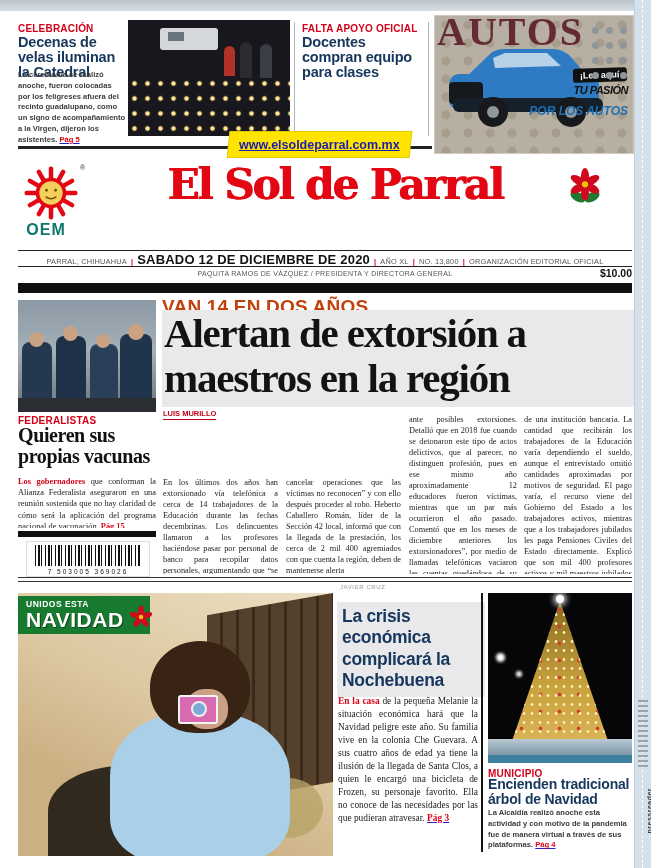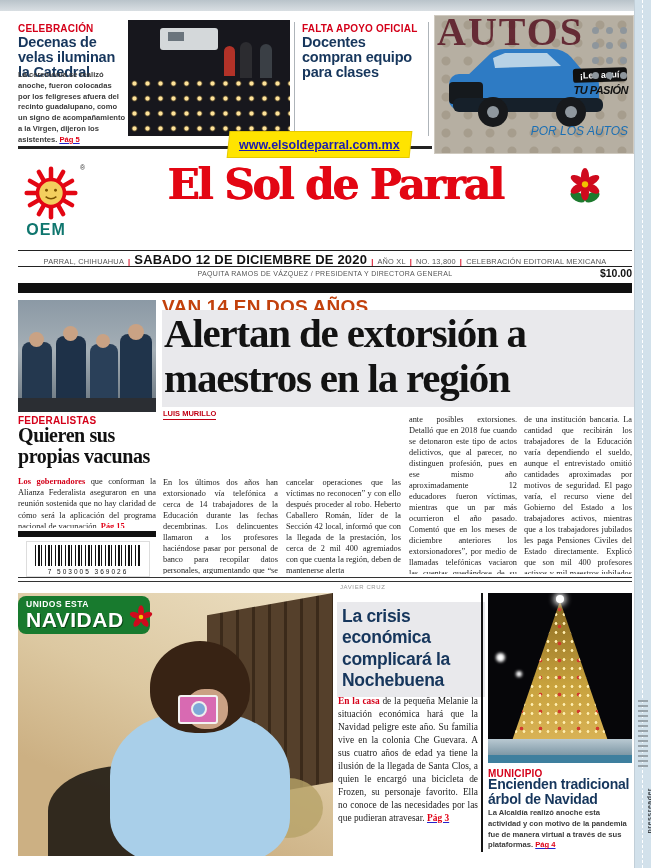--- a/index.html
+++ b/index.html
@@ -34,21 +34,21 @@
   .truck:after{content:"";position:absolute;left:8px;top:4px;width:16px;height:9px;background:#6a747c;}
   .fig{position:absolute;border-radius:6px 6px 0 0;}
   
   .ad{left:434px;top:15px;width:198px;height:137px;background:#b6afa2;border:1px solid #cfcac0;overflow:hidden;
       background-image:radial-gradient(circle,#a69d8d 4px,transparent 5px);background-size:22px 18px;}
   .ad-title{position:absolute;left:2px;top:-8px;font-family:"Liberation Serif",serif;font-weight:bold;
             font-size:40px;color:#571523;letter-spacing:2px;opacity:.85;}
   .badge-lee{position:absolute;right:6px;top:52px;background:#101010;color:#fff;font-weight:bold;font-size:9px;
              padding:2px 7px;border-radius:3px;transform:rotate(-2deg);}
   .ad-l1{position:absolute;right:5px;top:68px;font-size:11px;font-weight:900;font-style:italic;color:#101010;letter-spacing:-.5px;}
-  .ad-l2{position:absolute;right:5px;top:88px;font-size:12px;font-weight:400;font-style:italic;color:#1b6fb4;margin-top:20px;}
+  .ad-l2{position:absolute;right:5px;top:88px;font-size:12px;font-weight:700;font-style:italic;color:#1b6fb4;}
   .dots{position:absolute;left:588px;top:27px;width:42px;height:52px;display:grid;
         grid-template-columns:repeat(3,1fr);align-content:space-between;justify-items:center;}
   .dots i{width:7px;height:7px;border-radius:50%;background:#8e969c;}
   
   .url-banner{left:229px;top:132px;background:#ffe400;padding:3px 10px 4px;transform:skewX(-6deg);
               box-shadow:0 0 0 1px #e6c900;}
   .url-banner span{display:inline-block;transform:skewX(6deg);font-size:12.5px;font-weight:bold;color:#1c1cb0;
               text-decoration:underline;}
   
   .mast-title{left:96px;top:160px;width:478px;text-align:center;font-family:"DejaVu Serif",serif;
@@ -90,21 +90,21 @@
   .wall{position:absolute;right:0;top:0;width:40%;height:72%;
         background:repeating-linear-gradient(90deg,#55402b 0 13px,#3b2a1a 13px 16px);
         transform:skewY(-10deg);transform-origin:top right;}
   .hair{position:absolute;left:132px;top:48px;width:100px;height:92px;background:#382314;border-radius:50% 50% 45% 45%;}
   .face{position:absolute;left:168px;top:96px;width:42px;height:40px;background:#caa184;border-radius:45%;}
   .sweater{position:absolute;left:92px;top:120px;width:180px;height:150px;background:#a9cfe9;border-radius:42% 42% 30% 30%;}
   .camera{position:absolute;left:160px;top:102px;width:36px;height:25px;background:#d86ab2;border:2px solid #f3f3f3;border-radius:3px;}
   .camera:after{content:"";position:absolute;left:11px;top:4px;width:12px;height:12px;border-radius:50%;background:#7ea8d8;border:2px solid #eee;}
   .shadow1{position:absolute;left:30px;bottom:0;width:150px;height:90px;background:#15120d;border-radius:50% 50% 0 0;opacity:.85;}
   .grass{position:absolute;right:10px;bottom:18px;width:70px;height:60px;background:#b7a268;border-radius:50%;opacity:.8;}
-  .navidad-badge{position:absolute;left:0;top:3px;background:#187a2e;color:#fff;padding:3px 26px 4px 8px;border-radius:8px;}
+  .navidad-badge{position:absolute;left:0;top:3px;background:#187a2e;color:#fff;padding:3px 26px 4px 8px;}
   .nb1{font-size:8.5px;font-weight:bold;letter-spacing:.5px;}
   .nb2{font-size:21px;font-weight:900;letter-spacing:.5px;line-height:1;text-shadow:1px 1px 0 #0a4718;}
   .noch-h{left:337px;top:602px;width:140px;background:#e9e9ec;font-size:17.5px;font-weight:800;color:#16365c;
           line-height:1.22;letter-spacing:-.3px;padding:4px 3px 6px 5px;}
   .noch-body{left:338px;top:695px;width:140px;font-family:"Liberation Serif",serif;font-size:9.4px;
              line-height:1.38;text-align:justify;color:#1c1c1c;}
   .vrule-b{left:481px;top:593px;width:2px;height:259px;background:#151515;}
   .photo-tree{left:488px;top:593px;width:144px;height:170px;background:#060609;}
   .lamp{position:absolute;border-radius:50%;background:#fff;filter:blur(1.5px);}
   .tree{position:absolute;left:24px;top:8px;width:96px;height:140px;clip-path:polygon(50% 0,100% 100%,0 100%);
@@ -218,21 +218,21 @@
       <ellipse cx="20" cy="11" rx="4.5" ry="9" transform="rotate(120 20 20)"></ellipse>
       <ellipse cx="20" cy="11" rx="4.5" ry="9" transform="rotate(180 20 20)"></ellipse>
       <ellipse cx="20" cy="11" rx="4.5" ry="9" transform="rotate(240 20 20)"></ellipse>
       <ellipse cx="20" cy="11" rx="4.5" ry="9" transform="rotate(300 20 20)"></ellipse>
     </g>
     <circle cx="20" cy="20" r="3.5" fill="#f2c200"></circle>
   </svg>
 
   <div class="abs" style="left:18px;top:250px;width:614px;height:1px;background:#222;"></div>
   <div class="abs dateline">
-    <span>PARRAL, CHIHUAHUA</span><span class="sep">|</span><b>SABADO 12 DE DICIEMBRE DE 2020</b><span class="sep">|</span><span>AÑO XL</span><span class="sep">|</span><span>NO. 13,800</span><span class="sep">|</span><span>CELEBRACIÓN EDITORIAL MEXICANA</span>
+    <span>PARRAL, CHIHUAHUA</span><span class="sep">|</span><b>SABADO 12 DE DICIEMBRE DE 2020</b><span class="sep">|</span><span>AÑO XL</span><span class="sep">|</span><span>NO. 13,800</span><span class="sep">|</span><span>ORGANIZACIÓN EDITORIAL OFICIAL</span>
   </div>
   <div class="abs" style="left:18px;top:266px;width:614px;height:1px;background:#222;"></div>
   <div class="abs publisher">PAQUITA RAMOS DE VÁZQUEZ / PRESIDENTA Y DIRECTORA GENERAL</div>
   <div class="abs price">$10.00</div>
   <div class="abs thickbar"></div>
 
   <div class="abs photo photo-meeting">
     <div class="suit" style="left:4px;width:30px;height:56px;"></div>
       <div class="head" style="left:11px;top:32px;width:15px;height:15px;"></div>
     <div class="suit" style="left:38px;width:30px;height:62px;background:#1e3148;"></div>

